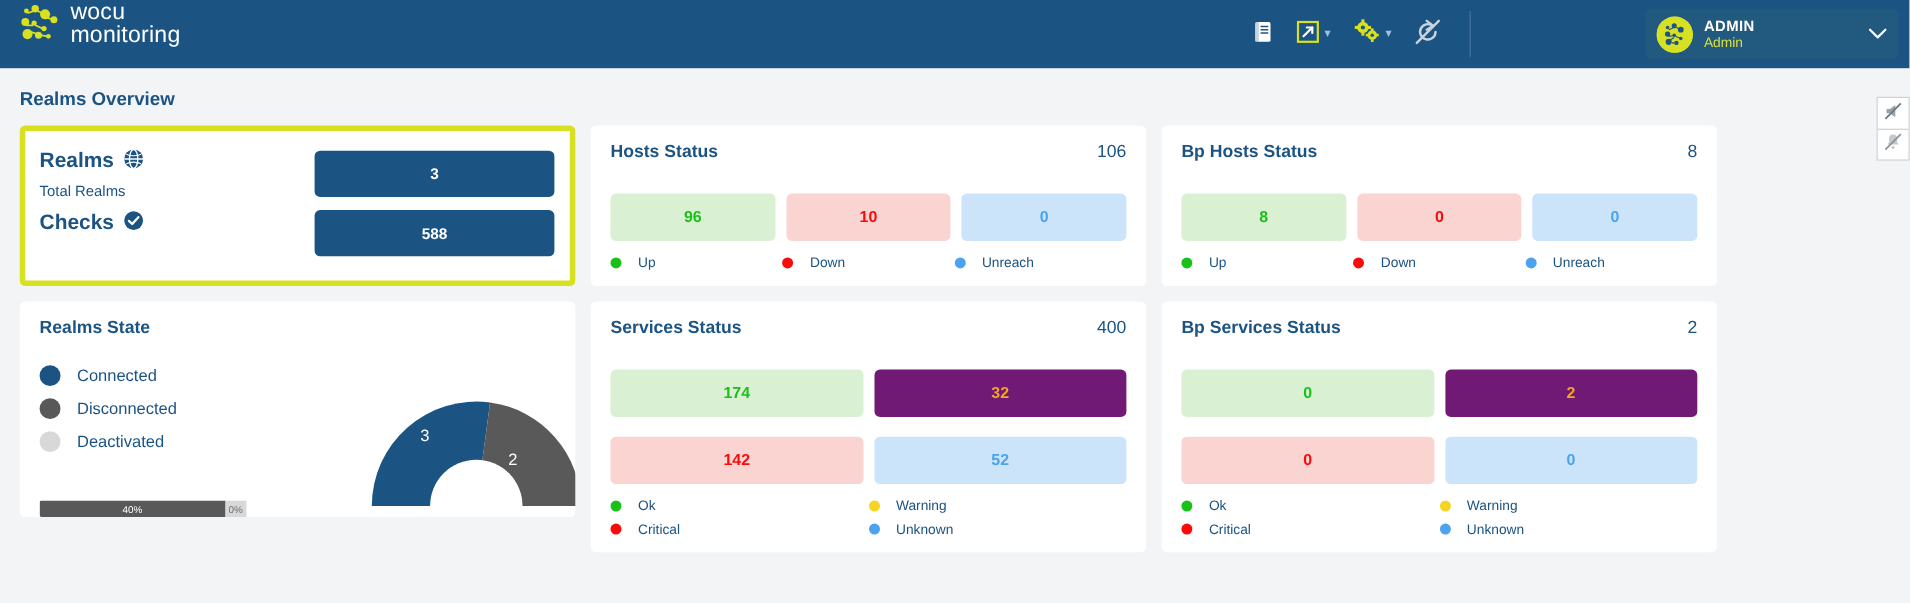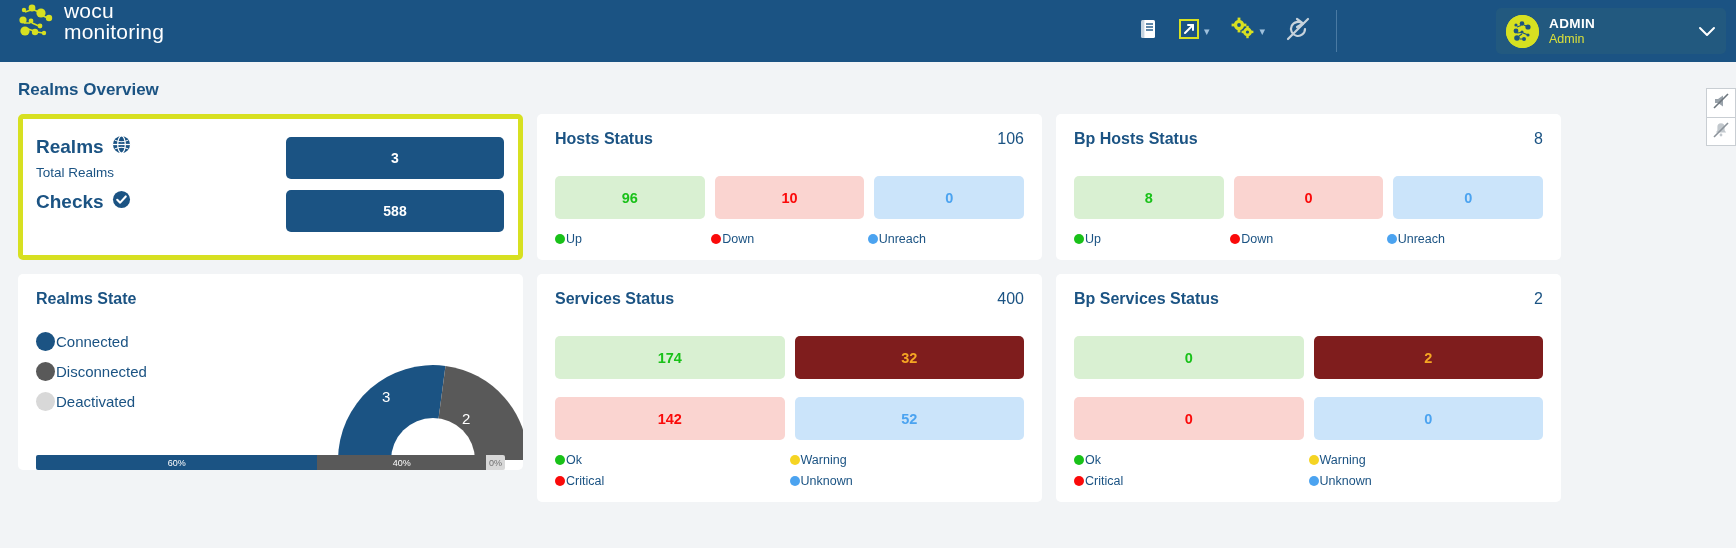--- a/index.html
+++ b/index.html
@@ -110,26 +110,26 @@
   .tiles.cols3 { grid-template-columns: 1fr 1fr 1fr; }
   .tiles.cols2 { grid-template-columns: 1fr 1fr; }
   .tile {
     height: 43px; border-radius: 5px;
     display: flex; align-items: center; justify-content: center;
     font-size: 14.5px; font-weight: bold; cursor: pointer; margin-top: 8px;
   }
   .t-green { background: #d9f0d2; color: #19c119; }
   .t-red   { background: #fad4d0; color: #fa0a0a; }
   .t-blue  { background: #cbe4fa; color: #4ba3f0; }
-  .t-amber { background: #7f1d1d; color: #f5a623; }
+  .t-amber { background: #701a75; color: #f5a623; }
 
   .legend { display: grid; margin-top: 13px; }
   .legend.cols3 { grid-template-columns: 1fr 1fr 1fr; }
   .legend.cols2 { grid-template-columns: 1fr 1fr; row-gap: 7px; }
-  .lg-item { display: flex; align-items: center; gap: 1px; }
+  .lg-item { display: flex; align-items: center; gap: 15px; }
   .dot { width: 10px; height: 10px; border-radius: 50%; flex: 0 0 auto; }
   .lg-label { color: #1b5383; font-size: 12.5px; }
 
   
   .rs-body { display: flex; margin-top: 24px; }
   .rs-legend { width: 250px; }
   .rs-legend .lg-item { margin-bottom: 11px; }
   .rs-legend .dot { width: 19px; height: 19px; }
   .rs-legend .lg-label { font-size: 15px; }
   .rs-chart { flex: 1 1 auto; position: relative; height: 110px; }
@@ -404,21 +404,20 @@
         <svg width="230" height="130" viewBox="0 0 230 130" style="position:absolute;left:32px;top:-2px;">
           <path d="M 20 130 A 95 95 0 0 1 127.5 35.9 L 115 130 Z" fill="#1b5383"></path>
           <path d="M 127.5 35.9 A 95 95 0 0 1 210 130 L 115 130 Z" fill="#595959"></path>
           <path d="M 73 130 A 42 42 0 0 1 157 130 Z" fill="#ffffff"></path>
         </svg>
         <span class="donut-num" style="left:96px;top:56px">3</span>
         <span class="donut-num" style="left:176px;top:78px">2</span>
       </div>
     </div>
     <div class="progress-row">
-      <span class="pseg p1" style="width:60%">60%</span>
       <span class="pseg p2" style="width:36%">40%</span>
       <span class="pseg p3" style="width:4%">0%</span>
     </div>
   </div>
 
   <div class="card">
     <div class="card-title">Services Status</div>
     <div class="card-total">400</div>
     <div class="tiles cols2">
       <div class="tile t-green">174</div>

